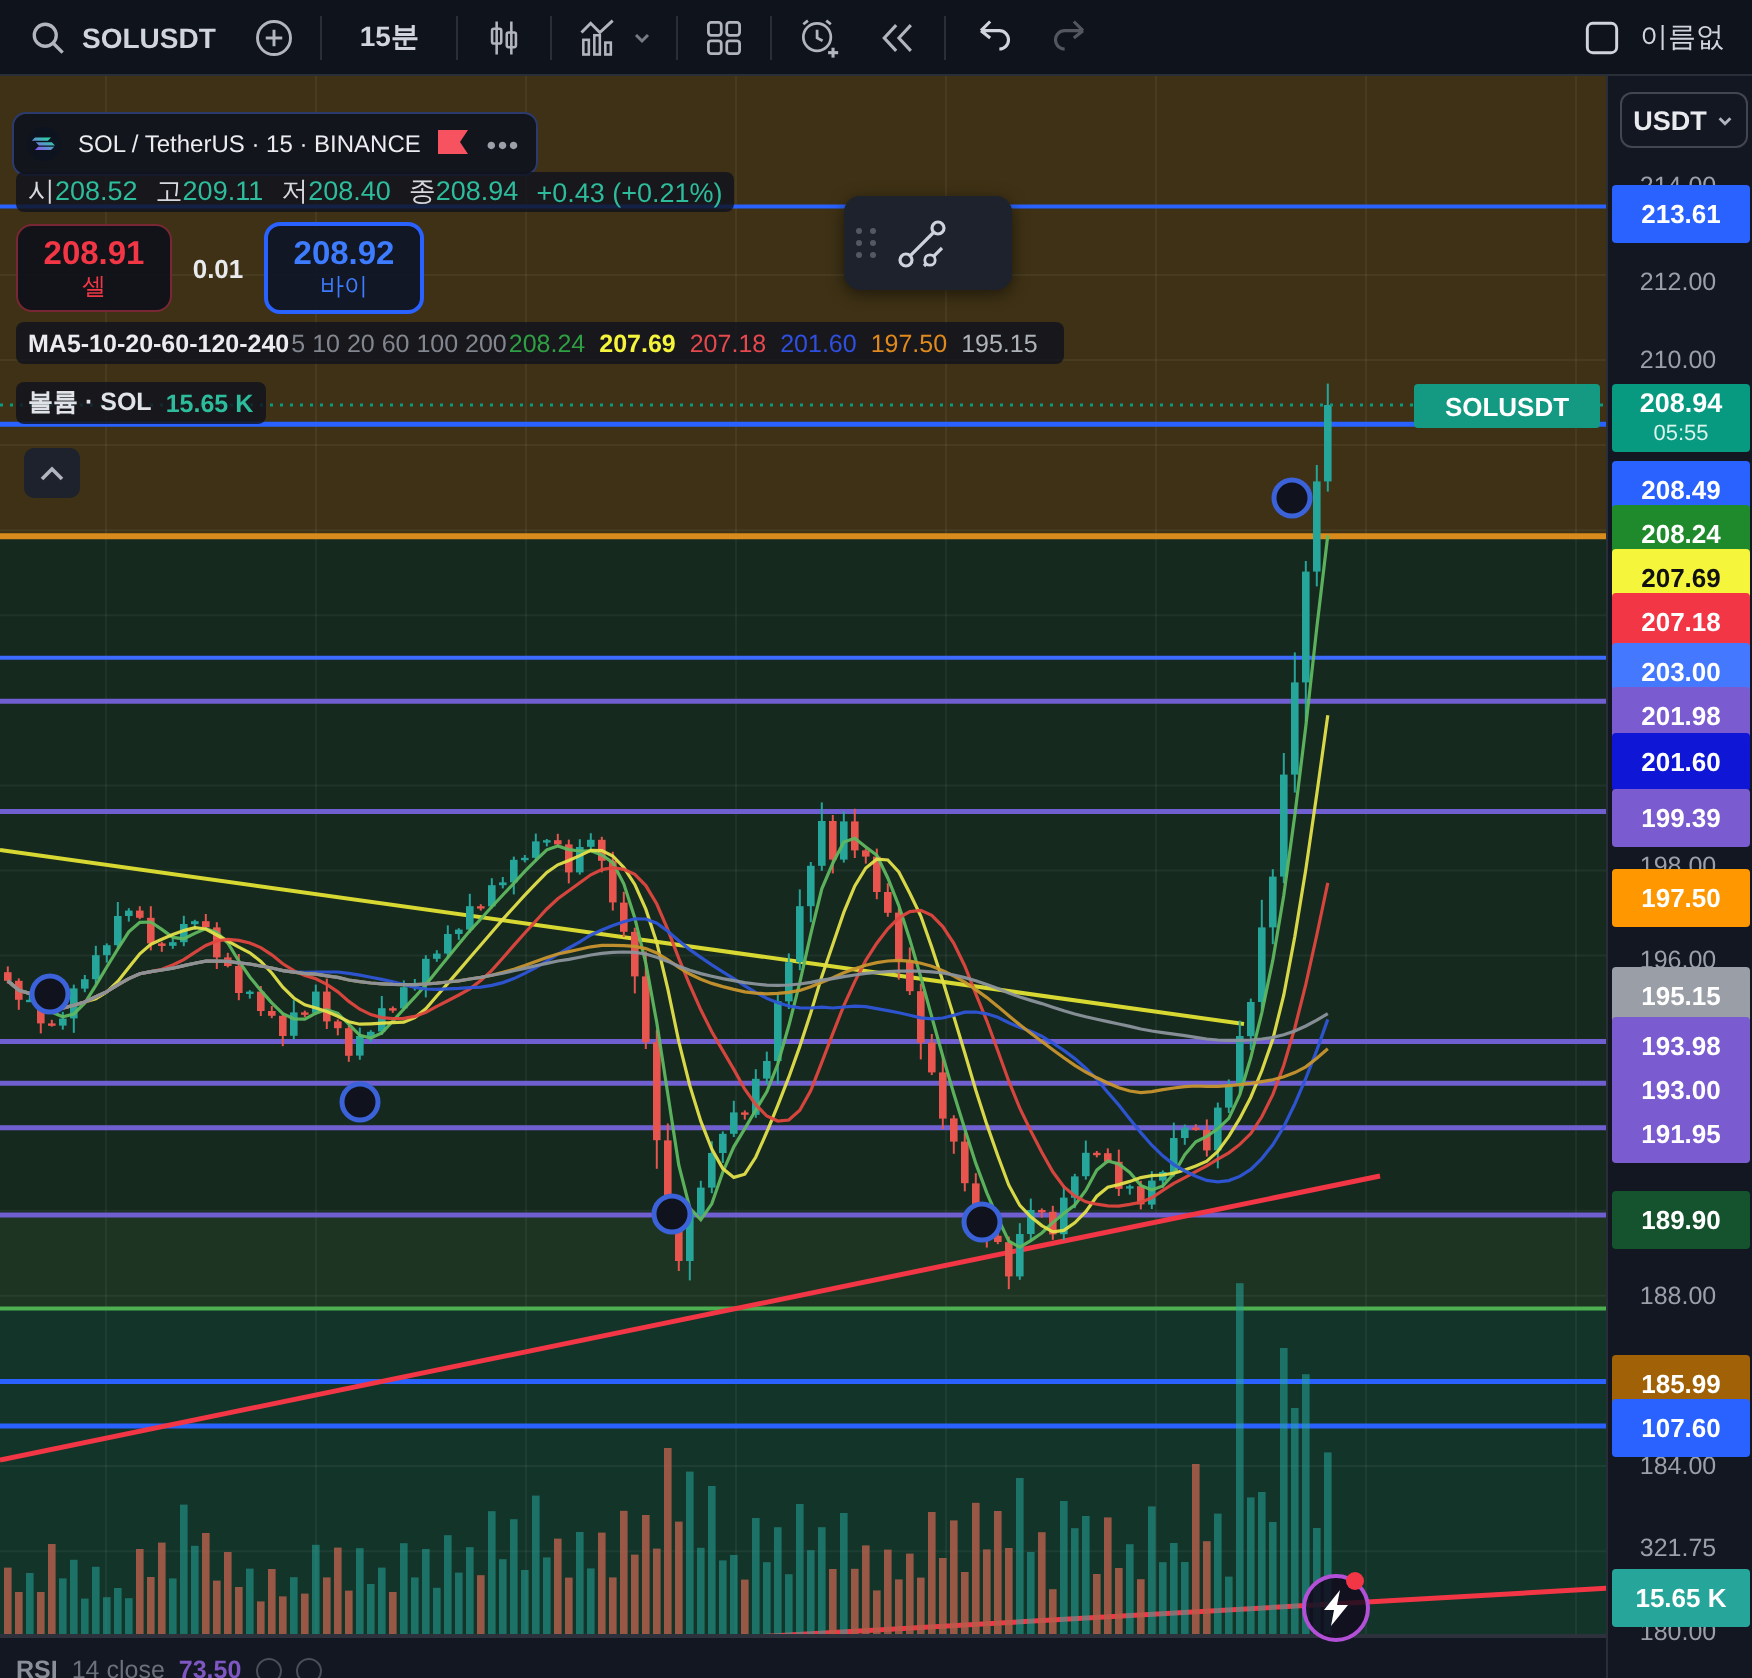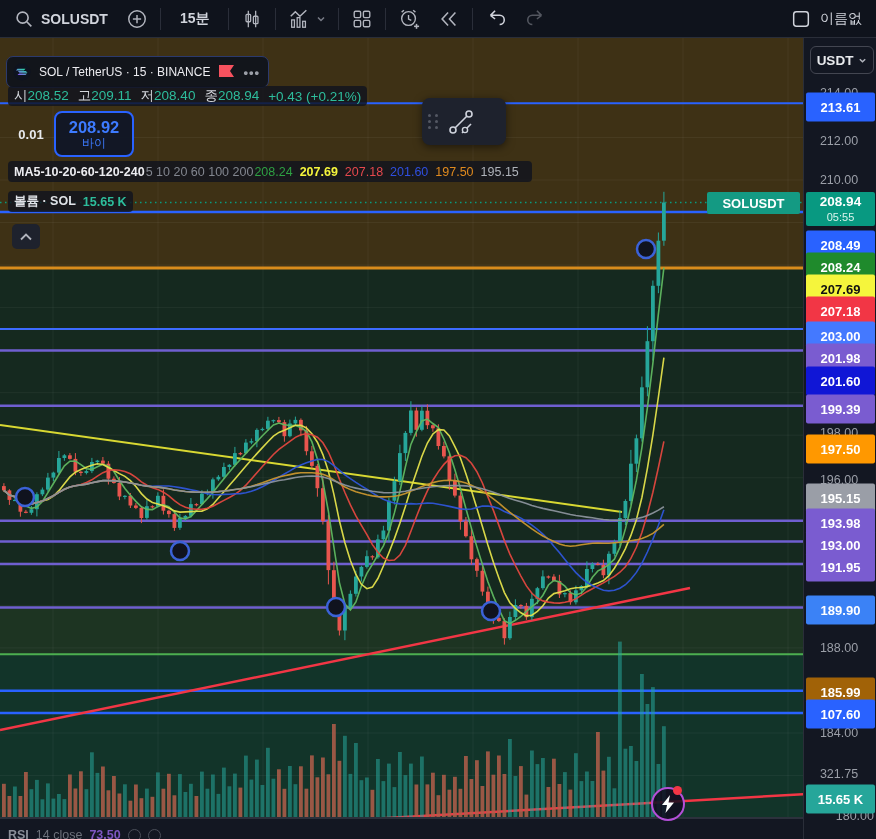--- a/index.html
+++ b/index.html
@@ -601,20 +601,24 @@
 
 <div class="abs row-bg" id="ohlc">
   <span><span class="lbl">시</span><span class="val">208.52</span></span>
   <span><span class="lbl">고</span><span class="val">209.11</span></span>
   <span><span class="lbl">저</span><span class="val">208.40</span></span>
   <span><span class="lbl">종</span><span class="val">208.94</span></span>
   <span class="val">+0.43 (+0.21%)</span>
 </div>
 
 <div class="abs" id="trade">
+  <div class="trade-btn" id="sell-btn">
+    <span class="trade-price">208.91</span>
+    <span class="trade-sub">셀</span>
+  </div>
   <div id="qty">0.01</div>
   <div class="trade-btn" id="buy-btn">
     <span class="trade-price">208.92</span>
     <span class="trade-sub">바이</span>
   </div>
 </div>
 
 <div class="abs row-bg" id="ma-row">
   <span class="t">MA5-10-20-60-120-240</span>
   <span class="p">5 10 20 60 100 200</span>
@@ -676,36 +680,36 @@
   </div>
 <div class="ax-plain" style="top: 56px;">214.00</div>
     <div class="ax-plain" style="top: 104px;">212.00</div>
     <div class="ax-plain" style="top: 143px;">210.00</div>
     <div class="ax-plain" style="top: 359px;">200.00</div>
     <div class="ax-plain" style="top: 396px;">198.00</div>
     <div class="ax-plain" style="top: 443px;">196.00</div>
     <div class="ax-plain" style="top: 611px;">188.00</div>
     <div class="ax-plain" style="top: 696px;">184.00</div>
     <div class="ax-plain" style="top: 737px;">321.75</div>
-    <div class="ax-plain" style="top: 779px; text-align: right;">180.00</div>
+    <div class="ax-plain" style="top: 779px;">180.00</div>
     <div class="ax-label" style="top: 70px; background: rgb(41, 98, 255); color: rgb(255, 255, 255);">213.61</div>
     <div class="ax-label" style="top: 208px; background: rgb(41, 98, 255); color: rgb(255, 255, 255);">208.49</div>
     <div class="ax-label" style="top: 230px; background: rgb(31, 138, 44); color: rgb(255, 255, 255);">208.24</div>
     <div class="ax-label" style="top: 252px; background: rgb(245, 245, 60); color: rgb(17, 17, 17);">207.69</div>
     <div class="ax-label" style="top: 274px; background: rgb(242, 54, 69); color: rgb(255, 255, 255);">207.18</div>
     <div class="ax-label" style="top: 299px; background: rgb(68, 121, 255); color: rgb(255, 255, 255);">203.00</div>
     <div class="ax-label" style="top: 321px; background: rgb(122, 92, 208); color: rgb(255, 255, 255);">201.98</div>
     <div class="ax-label" style="top: 344px; background: rgb(16, 22, 214); color: rgb(255, 255, 255);">201.60</div>
     <div class="ax-label" style="top: 372px; background: rgb(122, 92, 208); color: rgb(255, 255, 255);">199.39</div>
     <div class="ax-label" style="top: 412px; background: rgb(255, 152, 0); color: rgb(255, 255, 255);">197.50</div>
     <div class="ax-label" style="top: 461px; background: rgb(154, 158, 167); color: rgb(255, 255, 255);">195.15</div>
     <div class="ax-label" style="top: 486px; background: rgb(122, 92, 208); color: rgb(255, 255, 255);">193.98</div>
     <div class="ax-label" style="top: 508px; background: rgb(122, 92, 208); color: rgb(255, 255, 255);">193.00</div>
     <div class="ax-label" style="top: 530px; background: rgb(122, 92, 208); color: rgb(255, 255, 255);">191.95</div>
-    <div class="ax-label" style="top: 573px; background: #3b82f6; color: rgb(255, 255, 255);">189.90</div>
+    <div class="ax-label" style="top: 573px; background: #14532d; color: rgb(255, 255, 255);">189.90</div>
     <div class="ax-label" style="top: 655px; background: #a16207; color: rgb(255, 255, 255); text-align: right;">185.99</div>
     <div class="ax-label" style="top: 677px; background: rgb(41, 98, 255); color: rgb(255, 255, 255);">107.60</div>
     <div class="ax-label" style="top: 762px; background: rgb(38, 166, 154); color: rgb(255, 255, 255);">15.65 K</div>
     <div id="cur-label" style="background: rgb(8, 153, 129); top: 154.546px;">
       <div class="p">208.94</div>
       <div class="c">05:55</div>
     </div>
   </div>
 
 </body></html>

